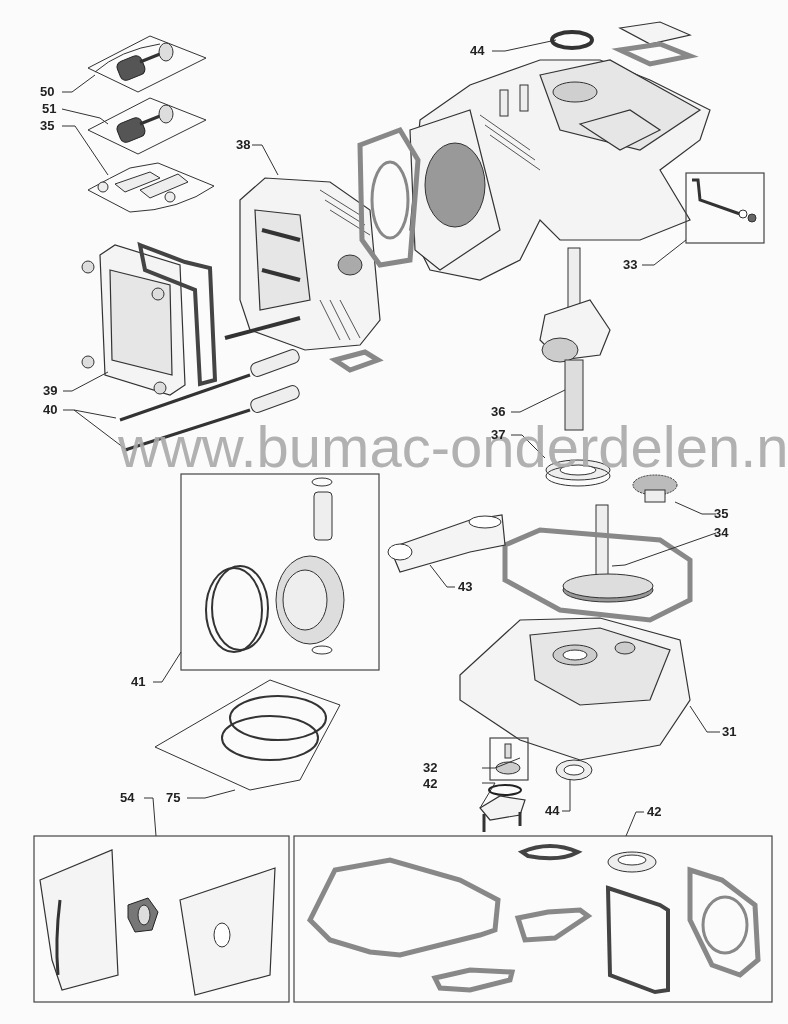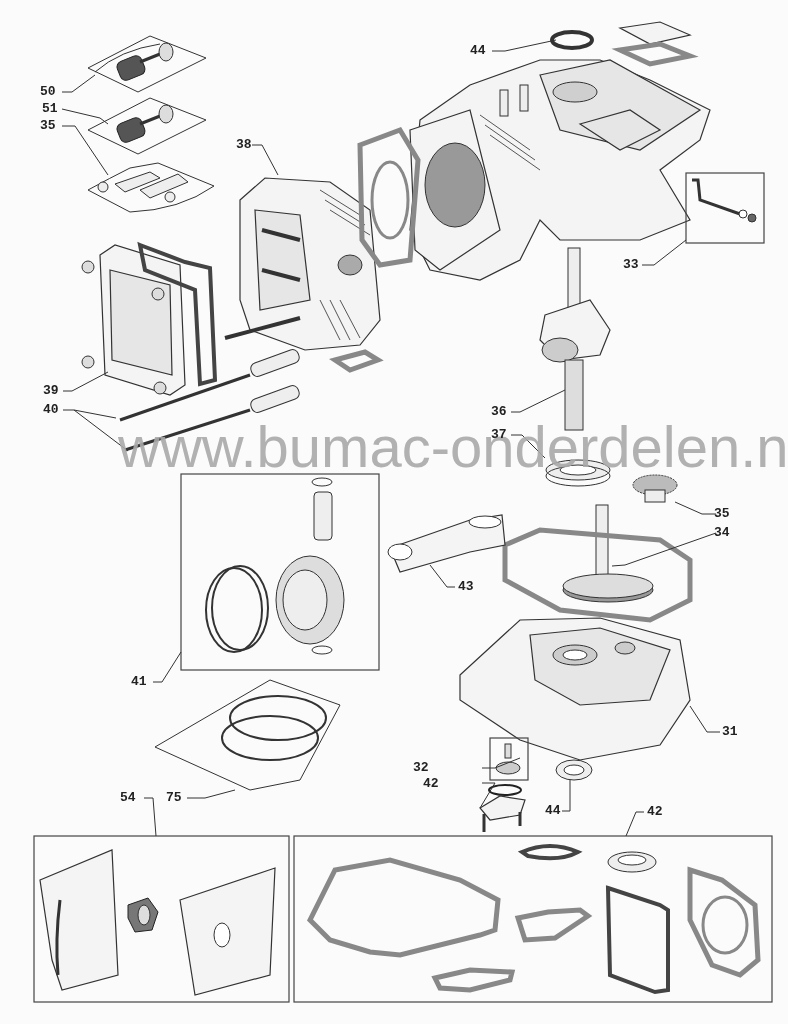--- a/index.html
+++ b/index.html
@@ -1,18 +1,18 @@
 <!DOCTYPE html>
 <html><head>
 <meta charset="utf-8">
 <style>
   html,body{margin:0;padding:0;background:#fbfbfb;}
   #stage{position:relative;width:788px;height:1024px;overflow:hidden;background:#fbfbfb;font-family:"Liberation Sans",sans-serif;}
   svg{position:absolute;left:0;top:0;}
-  .lbl{position:absolute;font-family:Liberation Mono, monospace;font-weight:bold;font-size:13px;color:#222;line-height:1;}
+  .lbl{position:absolute;font-family:Liberation Sans, sans-serif;font-weight:bold;font-size:13px;color:#222;line-height:1;}
   .wm{position:absolute;left:118px;top:418px;font-family:"Liberation Sans",sans-serif;font-size:58px;color:#a9a9a9;letter-spacing:0px;line-height:1;white-space:nowrap;opacity:.9;}
   .part{stroke:#333;stroke-width:1.2;fill:#e6e6e6;}
   .partw{stroke:#333;stroke-width:1.2;fill:#f4f4f4;}
   .gask{fill:none;stroke:#888;stroke-width:5;}
   .gaskd{fill:none;stroke:#444;stroke-width:4;}
   .lead{fill:none;stroke:#333;stroke-width:1;}
   .bag{fill:none;stroke:#333;stroke-width:1;}
   .box{fill:none;stroke:#444;stroke-width:1.2;}
 </style>
 </head>
@@ -232,20 +232,20 @@
 <div class="lbl" style="left:623px;top:258px">33</div>
 <div class="lbl" style="left:43px;top:384px">39</div>
 <div class="lbl" style="left:43px;top:403px">40</div>
 <div class="lbl" style="left:491px;top:405px">36</div>
 <div class="lbl" style="left:491px;top:428px">37</div>
 <div class="lbl" style="left:714px;top:507px">35</div>
 <div class="lbl" style="left:714px;top:526px">34</div>
 <div class="lbl" style="left:458px;top:580px">43</div>
 <div class="lbl" style="left:131px;top:675px">41</div>
 <div class="lbl" style="left:722px;top:725px">31</div>
-<div class="lbl" style="left:413px;top:761px">32</div>
+<div class="lbl" style="left:423px;top:761px">32</div>
 <div class="lbl" style="left:423px;top:777px">42</div>
 <div class="lbl" style="left:545px;top:804px">44</div>
 <div class="lbl" style="left:120px;top:791px">54</div>
 <div class="lbl" style="left:166px;top:791px">75</div>
 <div class="lbl" style="left:647px;top:805px">42</div>
 
 </div>
 
 </body></html>

